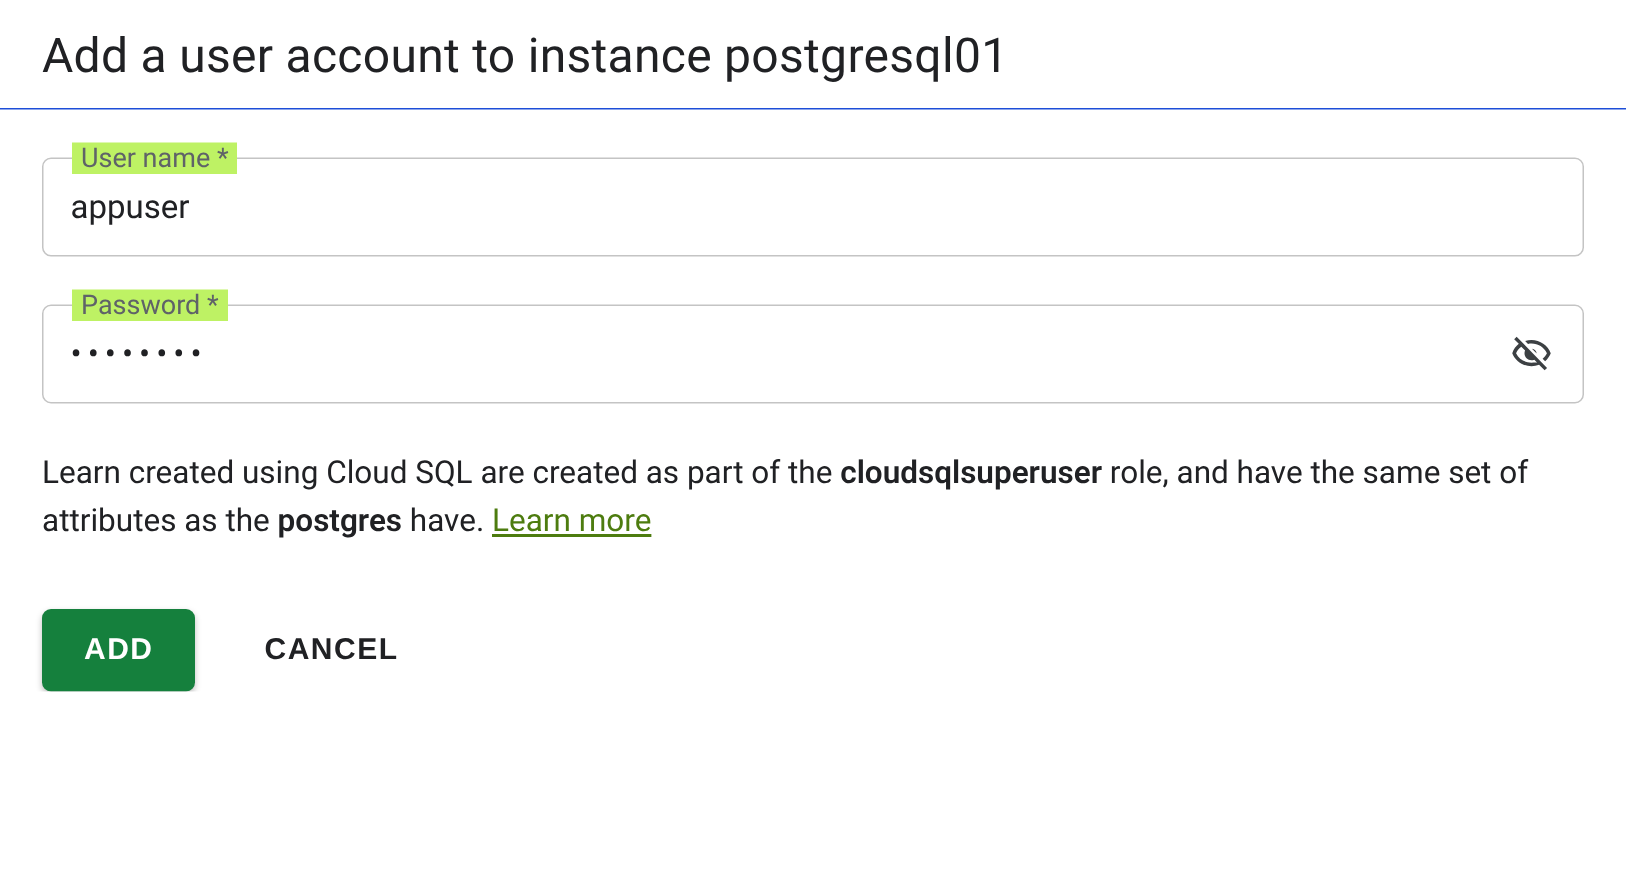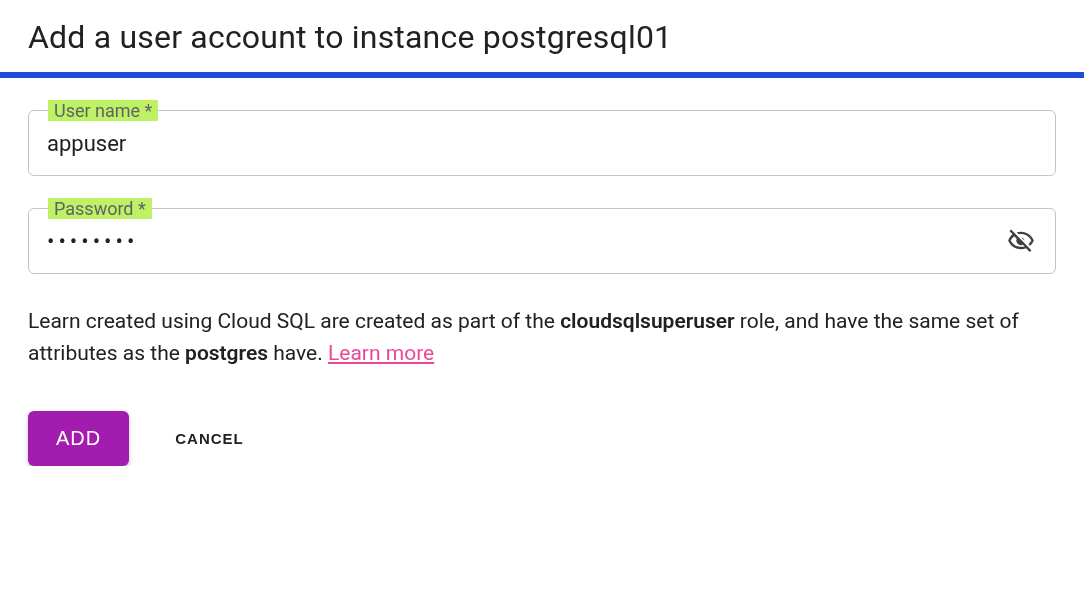--- a/index.html
+++ b/index.html
@@ -1,33 +1,33 @@
 <!DOCTYPE html>
 <html><head>
 <meta charset="utf-8">
 <style>
   * { box-sizing: border-box; }
   html, body { margin:0; padding:0; font-family: 'Roboto', 'Helvetica Neue', Arial, sans-serif; color:#202124; background:#fff; }
   .page { width:1084px; }
-  .header { padding:18px 28px 16px; border-bottom:6px solid #1d4ed8; }
+  .header { padding:18px 28px 16px; border-bottom:1px solid #1d4ed8; }
   .title { font-size:32px; font-weight:400; letter-spacing:0.2px; }
   .form-area { padding:32px 28px 0; }
   .field { position:relative; margin-bottom:32px; }
   .field-border { border:1px solid #c4c4c4; border-radius:6px; height:66px; display:flex; align-items:center; padding:0 16px; }
   .field-label { position:absolute; top:-10px; left:20px; background:#bef264; padding:0 6px; font-size:18px; color:#5f6368; font-weight:400; }
   .field input { border:none; outline:none; width:100%; font-size:22px; background:transparent; font-family:inherit; color:#202124; }
   .pw-input { letter-spacing:4px; font-family:Arial, sans-serif; }
   .eye-btn { background:none; border:none; cursor:pointer; padding:4px; display:flex; align-items:center; justify-content:center; }
   .eye-btn svg { width:28px; height:28px; fill:#3c4043; }
   .info-text { font-size:21px; line-height:1.5; color:#202124; max-width:1010px; }
   .info-text b { font-weight:600;text-align:center; }
-  .info-text a { color:#ec4899; text-decoration:underline;margin-top:20px; }
+  .info-text a { color:#4d7c0f; text-decoration:underline;margin-top:20px; }
   .actions { display:flex; gap:40px; align-items:center; margin-top:42px; }
-  .btn-add { background:#a21caf; color:#fff; border:none; border-radius:6px; padding:16px 28px; font-size:20px; font-weight:400; letter-spacing:1px; cursor:pointer; box-shadow:0 2px 4px rgba(0,0,0,0.25); }
-  .btn-cancel { background:none; border:none; font-size:15px; font-weight:600; letter-spacing:1px; cursor:pointer; color:#202124; }
+  .btn-add { background:#15803d; color:#fff; border:none; border-radius:6px; padding:16px 28px; font-size:20px; font-weight:700; letter-spacing:1px; cursor:pointer; box-shadow:0 2px 4px rgba(0,0,0,0.25); }
+  .btn-cancel { background:none; border:none; font-size:20px; font-weight:600; letter-spacing:1px; cursor:pointer; color:#202124; }
 </style>
 </head>
 <body>
 
 <div class="page">
   <div class="header">
     <div class="title">Add a user account to instance postgresql01</div>
   </div>
 
   <div class="form-area">

